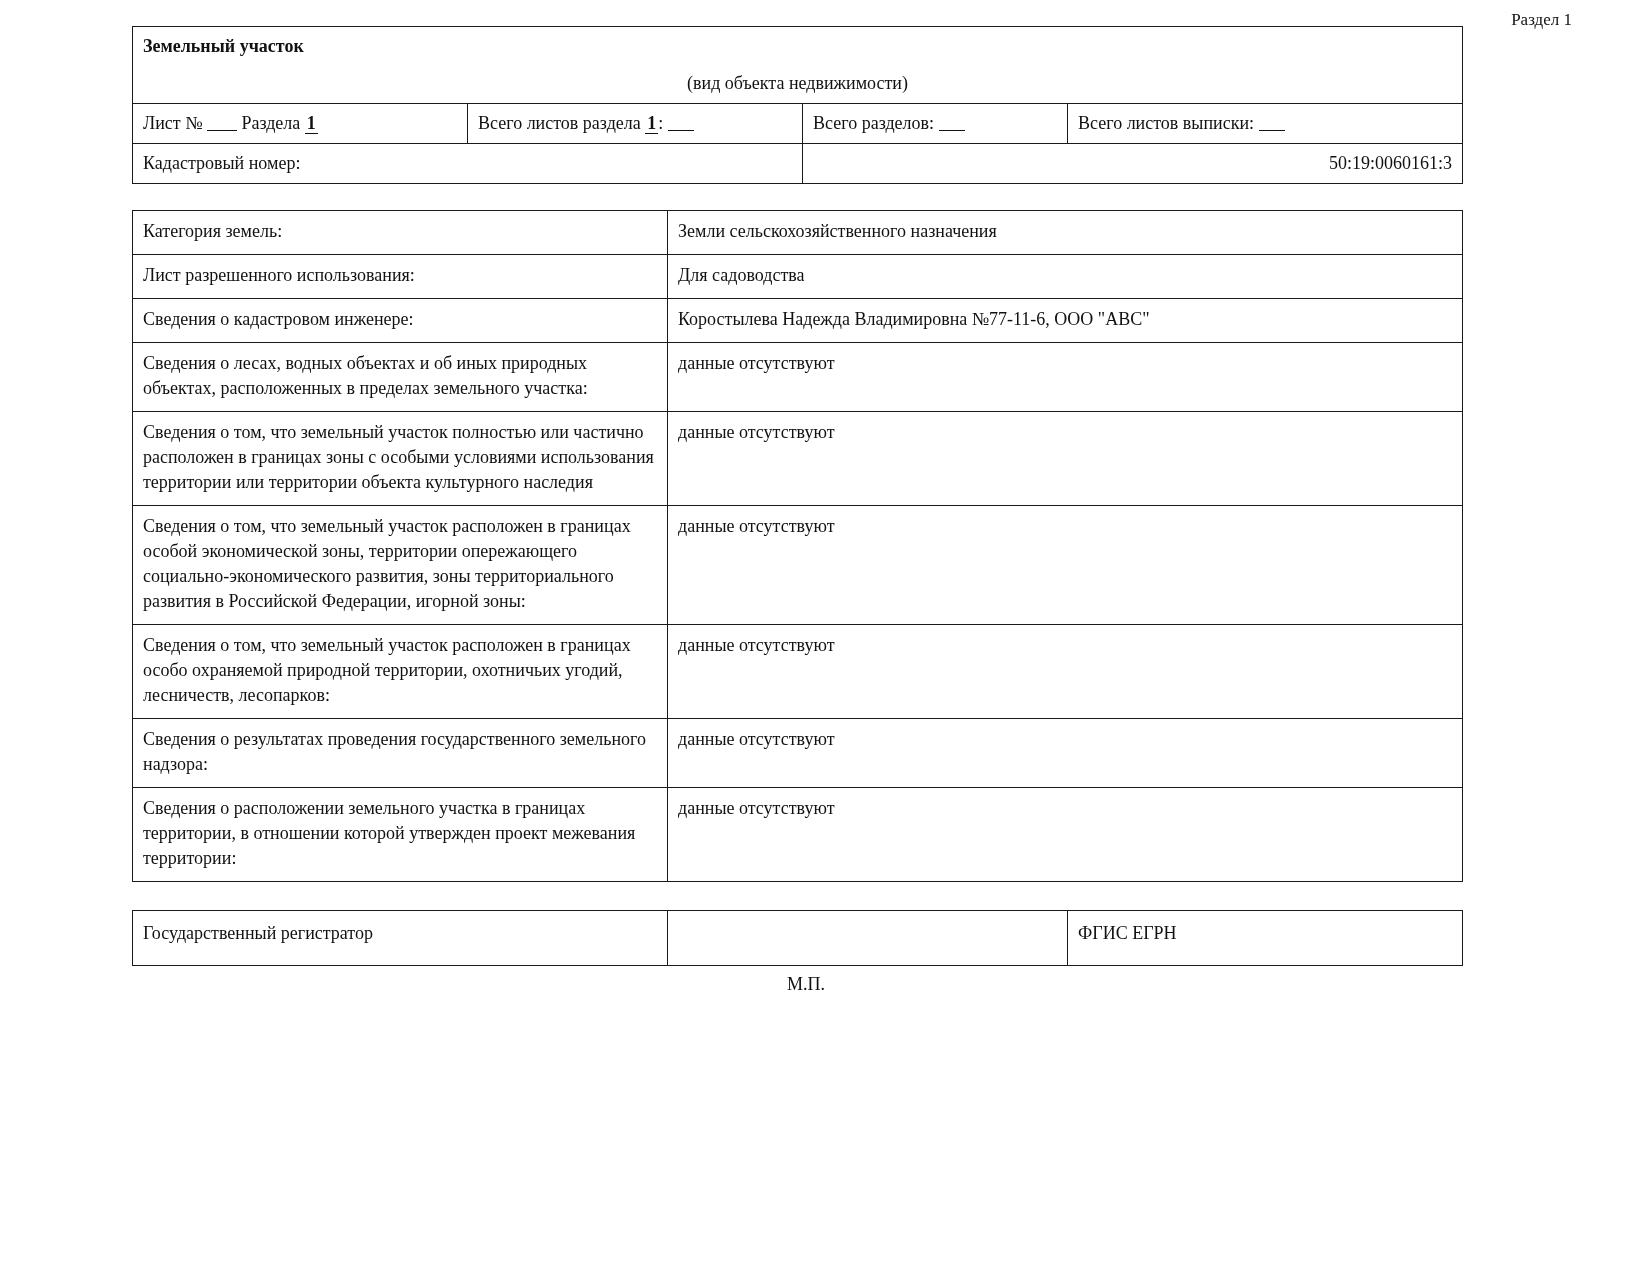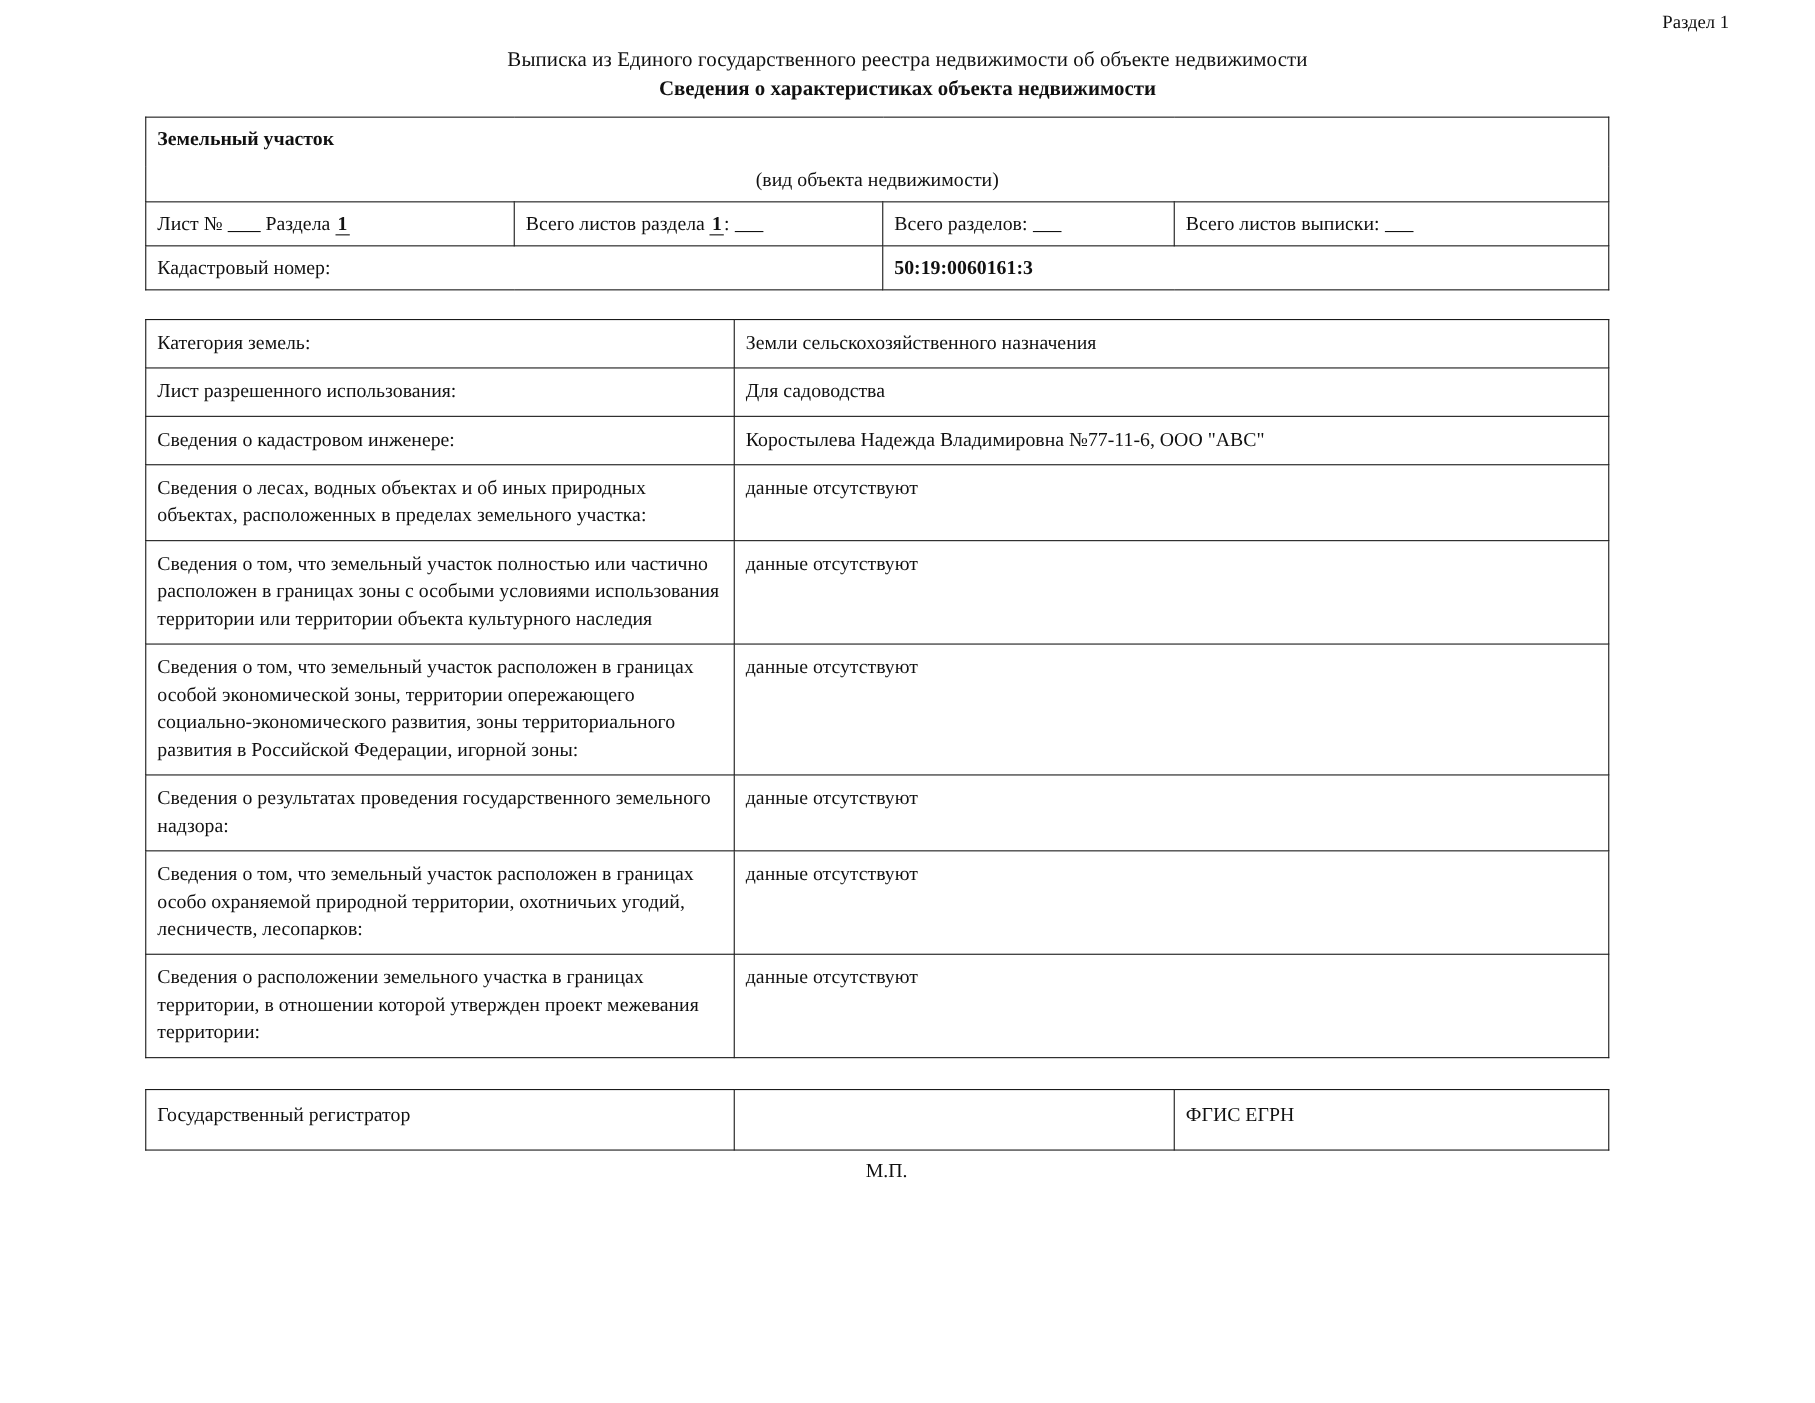--- a/index.html
+++ b/index.html
@@ -102,21 +102,21 @@
   .val-u {
     font-weight: bold;
     border-bottom: 1.3px solid #111;
     padding: 0 2px;
   }
   .cell-date-row {
     font-weight: bold;
     font-size: 18px;
   }
   .cell-kn-label { font-size: 18px; }
-  .cell-kn-value { font-weight: bold; font-size: 18px; }
+  .cell-kn-value { font-weight: normal; font-size: 18px; text-align: right; }
 
   
   #attrs-table { margin-top: 26px; }
   #attrs-table td { padding: 8px 10px 10px 10px; }
   .attr-label { width: 535px; }
   .attr-value { }
 
   
   #sign-table { margin-top: 28px; }
   #sign-table td { padding: 10px; }
@@ -141,24 +141,20 @@
     box-sizing: border-box;
   }
 </style>
 </head>
 <body>
 
 <div class="page">
 
   <div class="section-marker">Раздел 1</div>
 
-  <div class="doc-titles">
-    <div class="doc-title-1">Выписка из Единого государственного реестра недвижимости об объекте недвижимости</div>
-    <div class="doc-title-2">Сведения о характеристиках объекта недвижимости</div>
-  </div>
 
   <table class="tbl" id="object-table">
     <colgroup>
       <col style="width:335px">
       <col style="width:335px">
       <col style="width:265px">
       <col style="width:395px">
     </colgroup>
     <tbody>
       <tr>
@@ -219,25 +215,25 @@
       </tr>
       <tr>
         <td class="attr-label">Сведения о том, что земельный участок полностью или частично расположен в границах зоны с особыми условиями использования территории или территории объекта культурного наследия</td>
         <td class="attr-value">данные отсутствуют</td>
       </tr>
       <tr>
         <td class="attr-label">Сведения о том, что земельный участок расположен в границах особой экономической зоны, территории опережающего социально-экономического развития, зоны территориального развития в Российской Федерации, игорной зоны:</td>
         <td class="attr-value">данные отсутствуют</td>
       </tr>
       <tr>
+        <td class="attr-label">Сведения о том, что земельный участок расположен в границах особо охраняемой природной территории, охотничьих угодий, лесничеств, лесопарков:</td>
+        <td class="attr-value">данные отсутствуют</td>
+      </tr>
+      <tr>
         <td class="attr-label">Сведения о результатах проведения государственного земельного надзора:</td>
-        <td class="attr-value">данные отсутствуют</td>
-      </tr>
-      <tr>
-        <td class="attr-label">Сведения о том, что земельный участок расположен в границах особо охраняемой природной территории, охотничьих угодий, лесничеств, лесопарков:</td>
         <td class="attr-value">данные отсутствуют</td>
       </tr>
       <tr>
         <td class="attr-label">Сведения о расположении земельного участка в границах территории, в отношении которой утвержден проект межевания территории:</td>
         <td class="attr-value">данные отсутствуют</td>
       </tr>
     </tbody>
   </table>
 
   <table class="tbl" id="sign-table">

